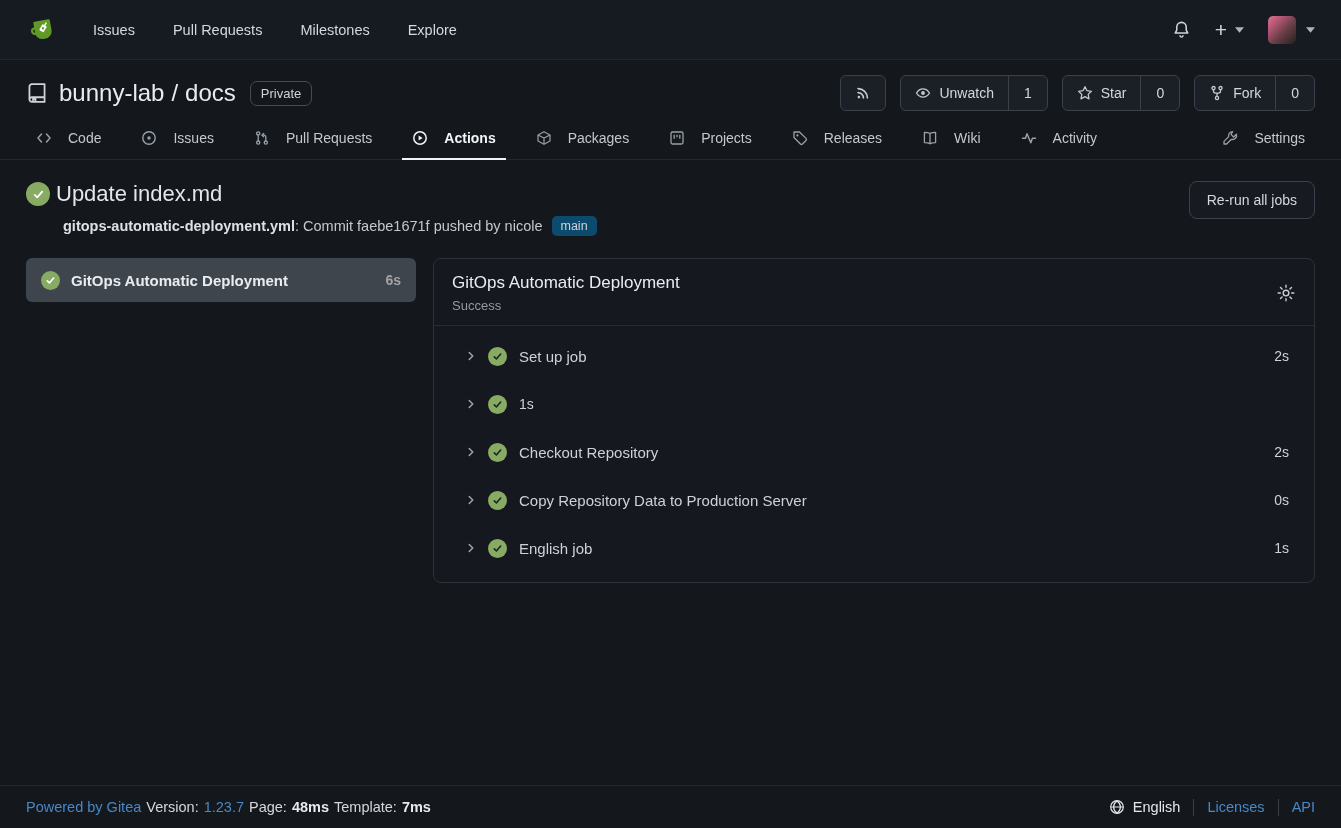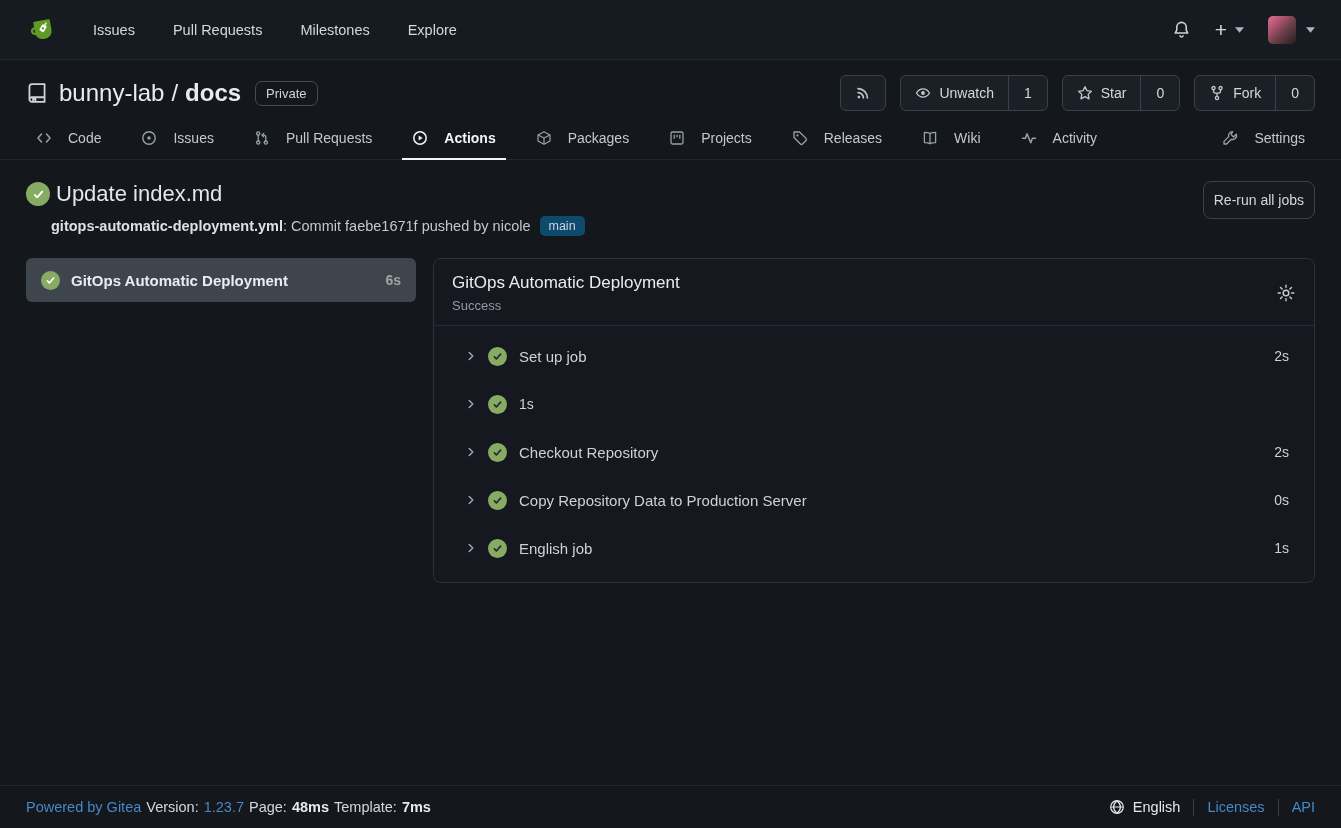--- a/index.html
+++ b/index.html
@@ -36,21 +36,21 @@
     background: linear-gradient(135deg, #e0718f 0%, #b05573 28%, #6e4049 55%, #23201f 100%);
   }
 
   
   .repo-header { background: #14171c; padding: 15px 26px 0; border-bottom: 1px solid #232830; flex-shrink: 0; }
   .repo-row { display: flex; align-items: center; }
   .repo-icon { color: #cfd4da; }
   .repo-title { display: flex; align-items: center; font-size: 24px; margin-left: 11px; color: #e8ecf0; }
   .repo-owner, .repo-name { cursor: pointer; }
   .repo-slash { margin: 0 7px; }
-  .repo-name { font-weight: 700; }
+  .repo-name { font-weight: 400; }
   .badge-private {
     margin-left: 14px; border: 1px solid #454c55; border-radius: 7px;
     padding: 4px 10px; font-size: 13px; color: #cfd4da;
   }
   .repo-actions { margin-left: auto; display: flex; gap: 14px; }
   .btn-group { display: flex; border: 1px solid #3b414b; border-radius: 6px; background: #1b2026; overflow: hidden; }
   .btn {
     display: flex; align-items: center; gap: 8px;
     padding: 9px 14px; font-size: 14px; color: #d4d8dd; cursor: pointer;
   }
@@ -73,26 +73,26 @@
   
   .main { flex: 1; padding: 21px 26px; }
   .run-header { display: flex; align-items: flex-start; }
   .run-title-row { display: flex; align-items: center; gap: 6px; }
   .status-circle {
     width: 24px; height: 24px; border-radius: 50%; flex-shrink: 0;
     background: #87ab63; color: #ffffff;
     display: flex; align-items: center; justify-content: center;
   }
   .run-title { font-size: 22px; font-weight: 400; color: #e3e7eb; }
-  .run-sub { margin: 9px 0 0 25px; font-size: 14.5px; color: #c3c9cf; display: flex; align-items: center; }
+  .run-sub { margin: 9px 0 0 37px; font-size: 14.5px; color: #c3c9cf; display: flex; align-items: center; }
   .run-file { font-weight: 700; color: #dde1e6; }
   .branch-badge { background: #0c4a6e; color: #cdd3d9; border-radius: 5px; padding: 3px 9px; font-size: 12.5px; margin-left: 9px; }
   .rerun-btn {
     margin-left: auto; border: 1px solid #3b414b; background: #171b21; color: #d4d8dd;
-    border-radius: 8px; padding: 10px 10px; font-size: 14px; cursor: pointer;
+    border-radius: 8px; padding: 10px 17px; font-size: 14px; cursor: pointer;
     font-family: "Liberation Sans", sans-serif;
   }
 
   .content { display: flex; margin-top: 22px; gap: 17px; align-items: flex-start; }
   .job-sidebar { width: 390px; flex-shrink: 0; }
   .job-item {
     background: #3f454d; border-radius: 6px; height: 44px;
     display: flex; align-items: center; padding: 0 15px; gap: 11px; cursor: pointer;
   }
   .check-circle {

